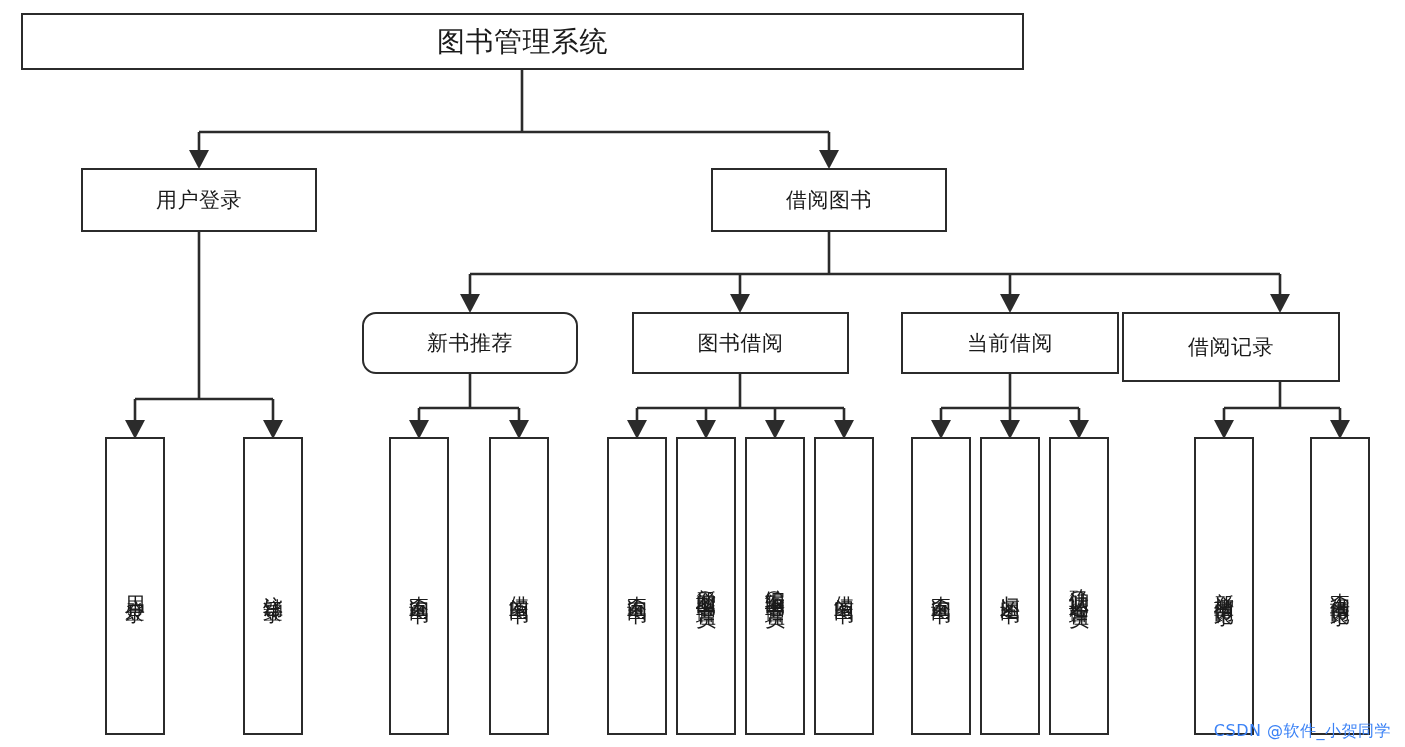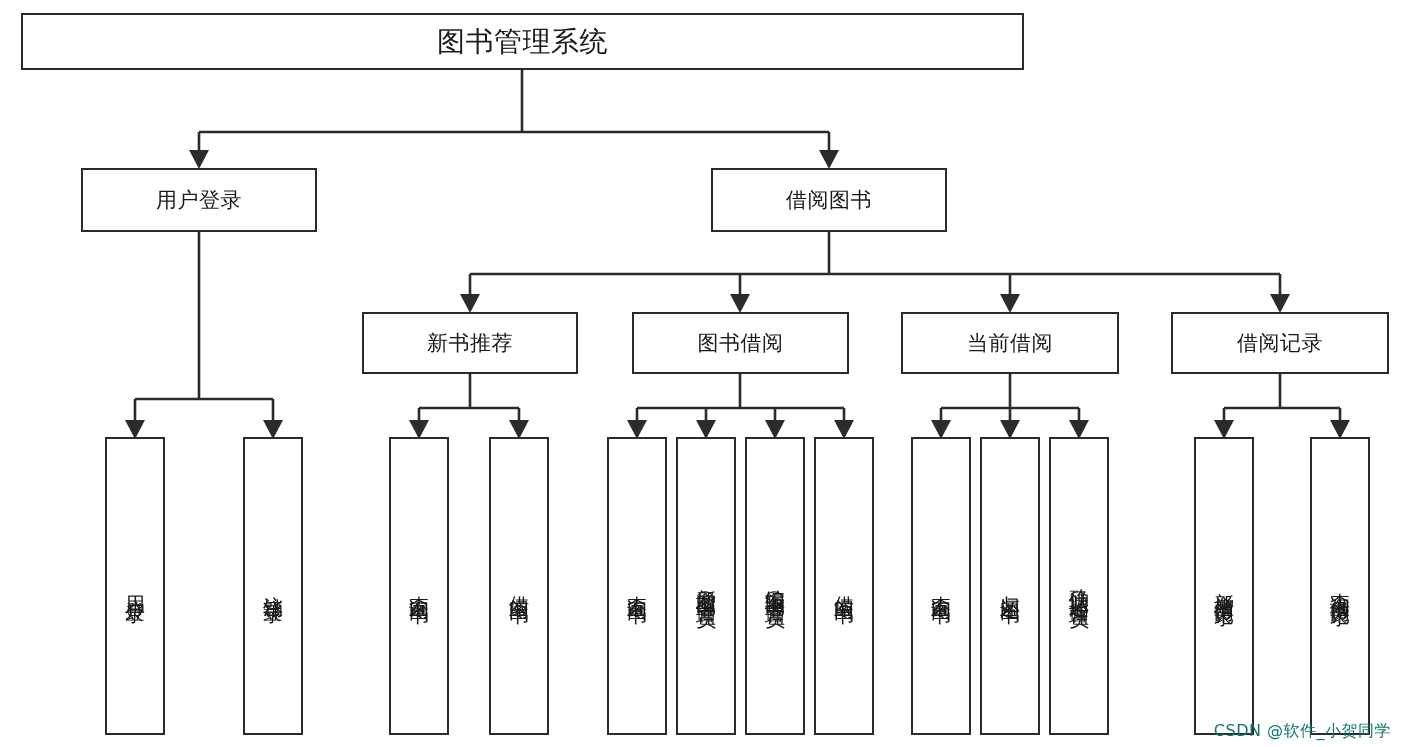--- a/index.html
+++ b/index.html
@@ -61,21 +61,21 @@
     line-height: 1.14;
     letter-spacing: 3px;
     white-space: normal;
     max-height: 100%;
   }
   .watermark {
     position: absolute;
     right: 14px;
     bottom: 5px;
     font-size: 16px;
-    color: #0f766e;
+    color: #3b82f6;
     letter-spacing: 0.5px;
     white-space: nowrap;
     pointer-events: none;
   }
 </style>
 </head>
 <body>
 
 <div id="canvas">
 
@@ -133,30 +133,30 @@
     <span class="node-label">图书管理系统</span>
   </div>
 
   <div class="node horiz" style="left:81px; top:168px; width:236px; height:64px;">
     <span class="node-label">用户登录</span>
   </div>
   <div class="node horiz" style="left:711px; top:168px; width:236px; height:64px;">
     <span class="node-label">借阅图书</span>
   </div>
 
-  <div class="node horiz" style="left:362px; top:312px; width:216px; height:62px;">
+  <div class="node horiz" style="left:362px; top:312px; width:216px; height:62px;border-radius:14px;">
     <span class="node-label">新书推荐</span>
   </div>
   <div class="node horiz" style="left:632px; top:312px; width:217px; height:62px;">
     <span class="node-label">图书借阅</span>
   </div>
   <div class="node horiz" style="left:901px; top:312px; width:218px; height:62px;">
     <span class="node-label">当前借阅</span>
   </div>
-  <div class="node horiz" style="left:1171px; top:312px; width:218px; height:62px;">
+  <div class="node horiz" style="left:1122px; top:312px; width:218px; height:70px;">
     <span class="node-label">借阅记录</span>
   </div>
 
   <div class="node vert" style="left:105px; top:437px; width:60px; height:298px;">
     <span class="node-label">用户登录</span>
   </div>
   <div class="node vert" style="left:243px; top:437px; width:60px; height:298px;">
     <span class="node-label">注销登录</span>
   </div>
 

